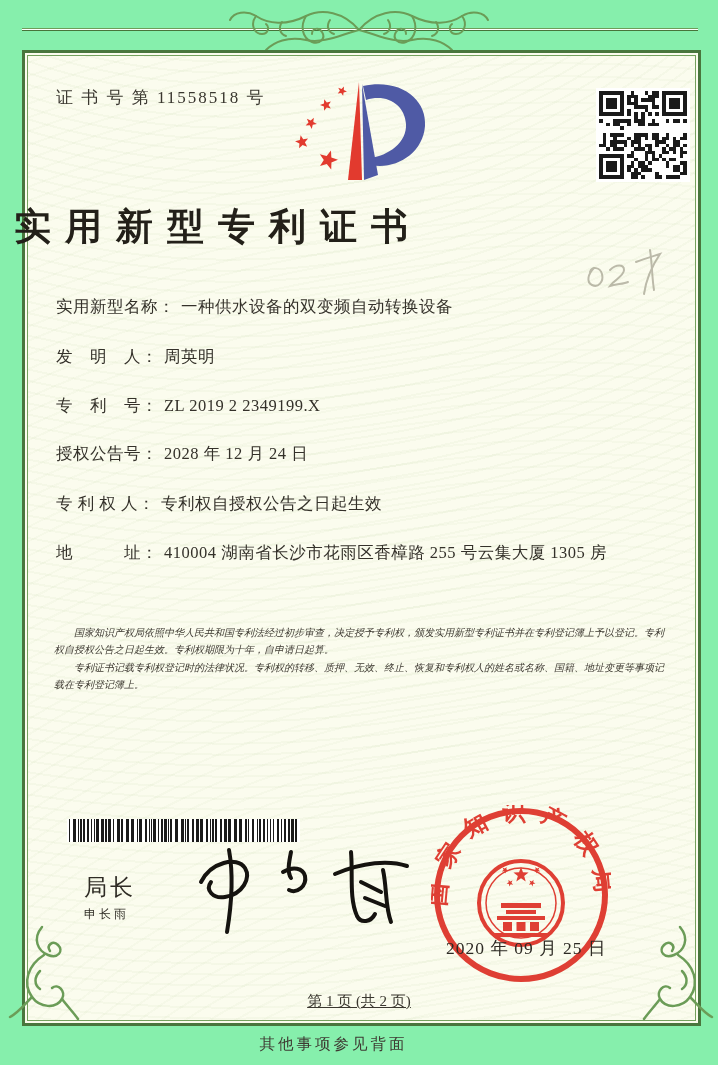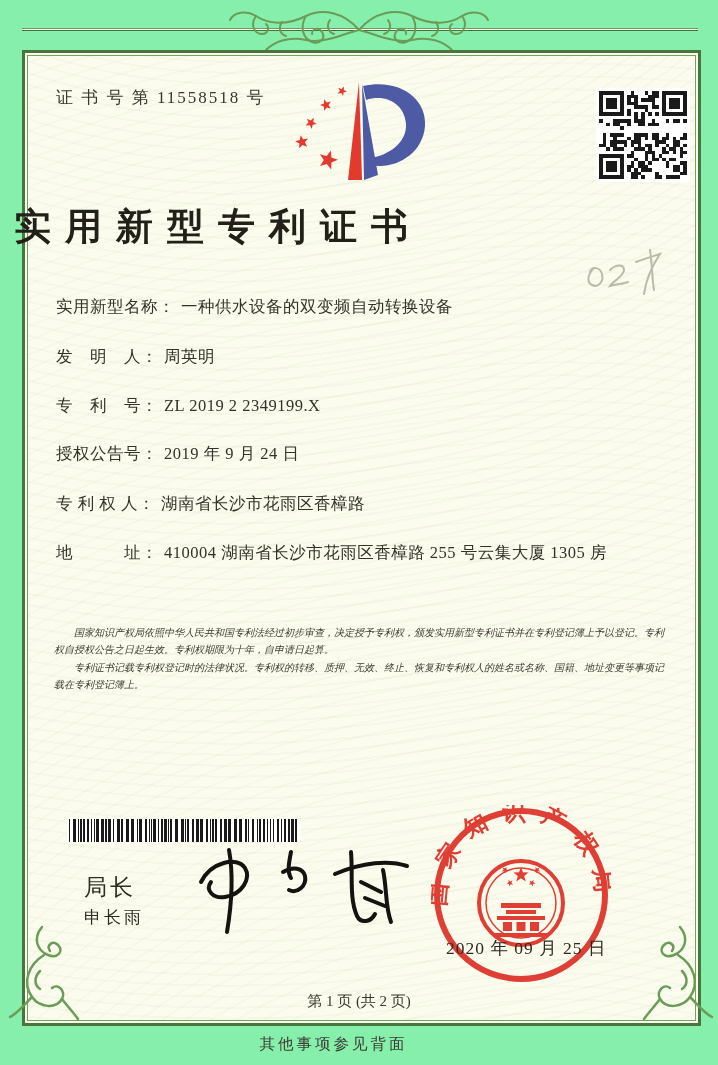--- a/index.html
+++ b/index.html
@@ -34,25 +34,25 @@
   .pencil{left:580px;top:240px;opacity:.65;}
   .field{left:56px;font-size:16.5px;color:#34312a;letter-spacing:.5px;white-space:nowrap;}
   .f0{top:296px}.f1{top:346px}.f2{top:395px}.f3{top:443px}.f4{top:493px}.f5{top:542px}.f6{top:591px}
   .grant-no{position:absolute;left:314px;top:0;}
   .field .lbl{margin-right:6px;}
   .body-text{left:54px;top:624px;width:610px;font-size:10px;line-height:1.74;
     text-align:justify;color:#3e3a32;font-style:italic;}
   .body-text p{margin:0;text-indent:2em;}
   .barcode{left:67px;top:819px;width:233px;height:23px;background:#fff;}
   .sig-title{left:84px;top:872px;font-size:23px;letter-spacing:3px;color:#2f2c25;}
-  .sig-name{left:84px;top:906px;font-size:17px;letter-spacing:3px;color:#2f2c25;}
+  .sig-name{left:84px;top:906px;font-size:12px;letter-spacing:3px;color:#2f2c25;}
   .signature{left:185px;top:840px;}
   .seal{left:431px;top:805px;opacity:.93;}
   .seal-date{left:446px;top:936px;font-size:17.5px;letter-spacing:1px;color:#2d2a24;z-index:4;}
-  .page-info{left:0;width:718px;top:992px;text-align:center;font-size:15px;color:#3a372f;}
+  .page-info{left:0;width:718px;top:992px;text-align:center;font-size:15px;color:#3a372f;text-decoration:underline;}
   .back-note{left:0;width:667px;top:1034px;text-align:center;font-size:15.5px;
     letter-spacing:3px;color:#3e3a32;}
   svg{display:block;}
 </style>
 </head>
 <body>
 
 <div class="page">
 
   <div class="abs top-rule"></div>
@@ -308,24 +308,24 @@
   <div class="abs field f0">
     <span class="lbl">实用新型名称：</span><span>一种供水设备的双变频自动转换设备</span>
   </div>
   <div class="abs field f1">
     <span class="lbl">发　明　人：</span><span>周英明</span>
   </div>
   <div class="abs field f2">
     <span class="lbl">专　利　号：</span><span>ZL 2019 2 2349199.X</span>
   </div>
   <div class="abs field f3">
-    <span class="lbl">授权公告号：</span><span>2019 年 9 月 24 日</span>
+    <span class="lbl">授权公告号：</span><span>2028 年 12 月 24 日</span>
   </div>
   <div class="abs field f4">
-    <span class="lbl">专 利 权 人：</span><span>湖南省长沙市花雨区香樟路</span>
+    <span class="lbl">专 利 权 人：</span><span>专利权自授权公告之日起生效</span>
   </div>
   <div class="abs field f5">
     <span class="lbl">地　　　址：</span><span>410004 湖南省长沙市花雨区香樟路 255 号云集大厦 1305 房</span>
   </div>
 
   <div class="abs body-text">
     <p>国家知识产权局依照中华人民共和国专利法经过初步审查，决定授予专利权，颁发实用新型专利证书并在专利登记簿上予以登记。专利权自授权公告之日起生效。专利权期限为十年，自申请日起算。</p>
     <p>专利证书记载专利权登记时的法律状况。专利权的转移、质押、无效、终止、恢复和专利权人的姓名或名称、国籍、地址变更等事项记载在专利登记簿上。</p>
   </div>
 

